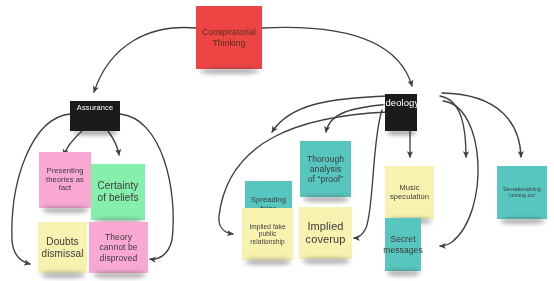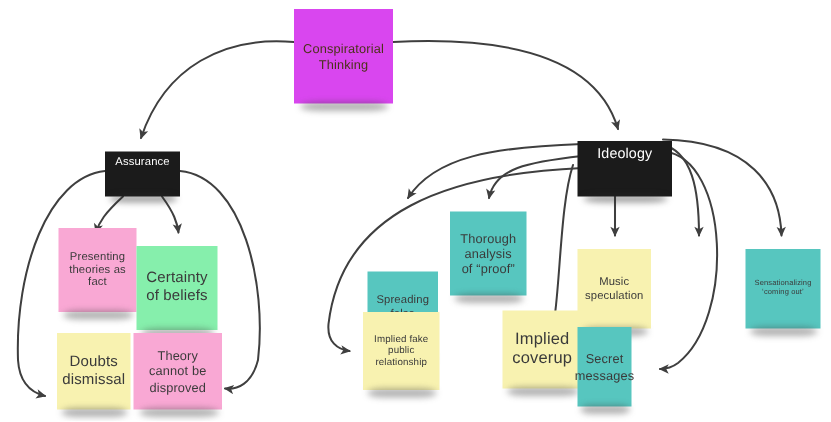--- a/index.html
+++ b/index.html
@@ -95,26 +95,26 @@
         <path d="M 388,104 C 352,108 330,112 326,132"></path>
         <path d="M 388,112 C 300,116 228,140 219,216 C 218,228 225,233 233,234"></path>
         <path d="M 410,131 C 410,142 410,150 410,157"></path>
         <path d="M 440,96 C 462,100 466,128 466,157"></path>
         <path d="M 442,93 C 500,94 520,124 521,157"></path>
         <path d="M 382,110 C 372,140 374,208 366,228 C 362,236 358,238 354,238"></path>
         <path d="M 443,101 C 486,106 490,212 452,242 C 448,245 444,246 440,246"></path>
       </g>
   </svg>
 
-  <div class="node root shadowed" style="left: 196px; top: 6px; width: 66px; height: 63px; background: #d946ef; font-size: 8.5px;">Conspiratorial
+  <div class="node root shadowed" style="left: 196px; top: 6px; width: 66px; height: 63px; background: #ef4444; font-size: 8.5px;">Conspiratorial
 Thinking</div>
 
   <div class="node header shadowed" style="left: 70px; top: 101px; width: 50px; height: 30px; background: rgb(27, 27, 27); font-size: 7.5px;">Assurance</div>
 
-  <div class="node header shadowed" style="left: 385px; top: 94px; width: 63px; height: 37px; background: rgb(27, 27, 27); font-size: 9.5px;">Ideology</div>
+  <div class="node header shadowed" style="left: 385px; top: 94px; width: 32px; height: 37px; background: rgb(27, 27, 27); font-size: 9.5px;">Ideology</div>
 
   <div class="node teal shadowed" style="left: 39px; top: 152px; width: 52px; height: 56px; background: #f9a8d4; font-size: 7.5px;">Presenting
 theories as
 fact</div>
 
   <div class="node teal shadowed" style="left: 91px; top: 164px; width: 54px; height: 56px; background: #86efac; font-size: 10px;">Certainty
 of beliefs</div>
 
   <div class="node yellow shadowed" style="left: 38px; top: 222px; width: 49px; height: 51px; background: rgb(248, 242, 176); font-size: 10px;">Doubts
 dismissal</div>
@@ -128,21 +128,21 @@
 information</div>
 
   <div class="node teal shadowed" style="left: 300px; top: 141px; width: 51px; height: 56px; background: rgb(87, 198, 191); font-size: 8.5px;">Thorough
 analysis
 of “proof”</div>
 
   <div class="node yellow shadowed" style="left: 242px; top: 208px; width: 51px; height: 52px; background: rgb(248, 242, 176); font-size: 6.5px;">Implied fake
 public
 relationship</div>
 
-  <div class="node yellow shadowed" style="left: 299px; top: 207px; width: 53px; height: 52px; background: rgb(248, 242, 176); font-size: 11px; margin-left: 36px;">Implied
+  <div class="node yellow shadowed" style="left: 299px; top: 207px; width: 53px; height: 52px; background: rgb(248, 242, 176); font-size: 11px;">Implied
 coverup</div>
 
   <div class="node yellow shadowed" style="left: 385px; top: 166px; width: 49px; height: 53px; background: rgb(248, 242, 176); font-size: 7.5px;">Music
 speculation</div>
 
 
   <div class="node teal shadowed" style="left: 497px; top: 166px; width: 50px; height: 53px; background: rgb(87, 198, 191); font-size: 5px;">Sensationalizing
 ‘coming out’</div>
 
   <div class="node teal shadowed" style="left: 385px; top: 218px; width: 36px; height: 53px; background: rgb(87, 198, 191); font-size: 8.5px;">Secret

